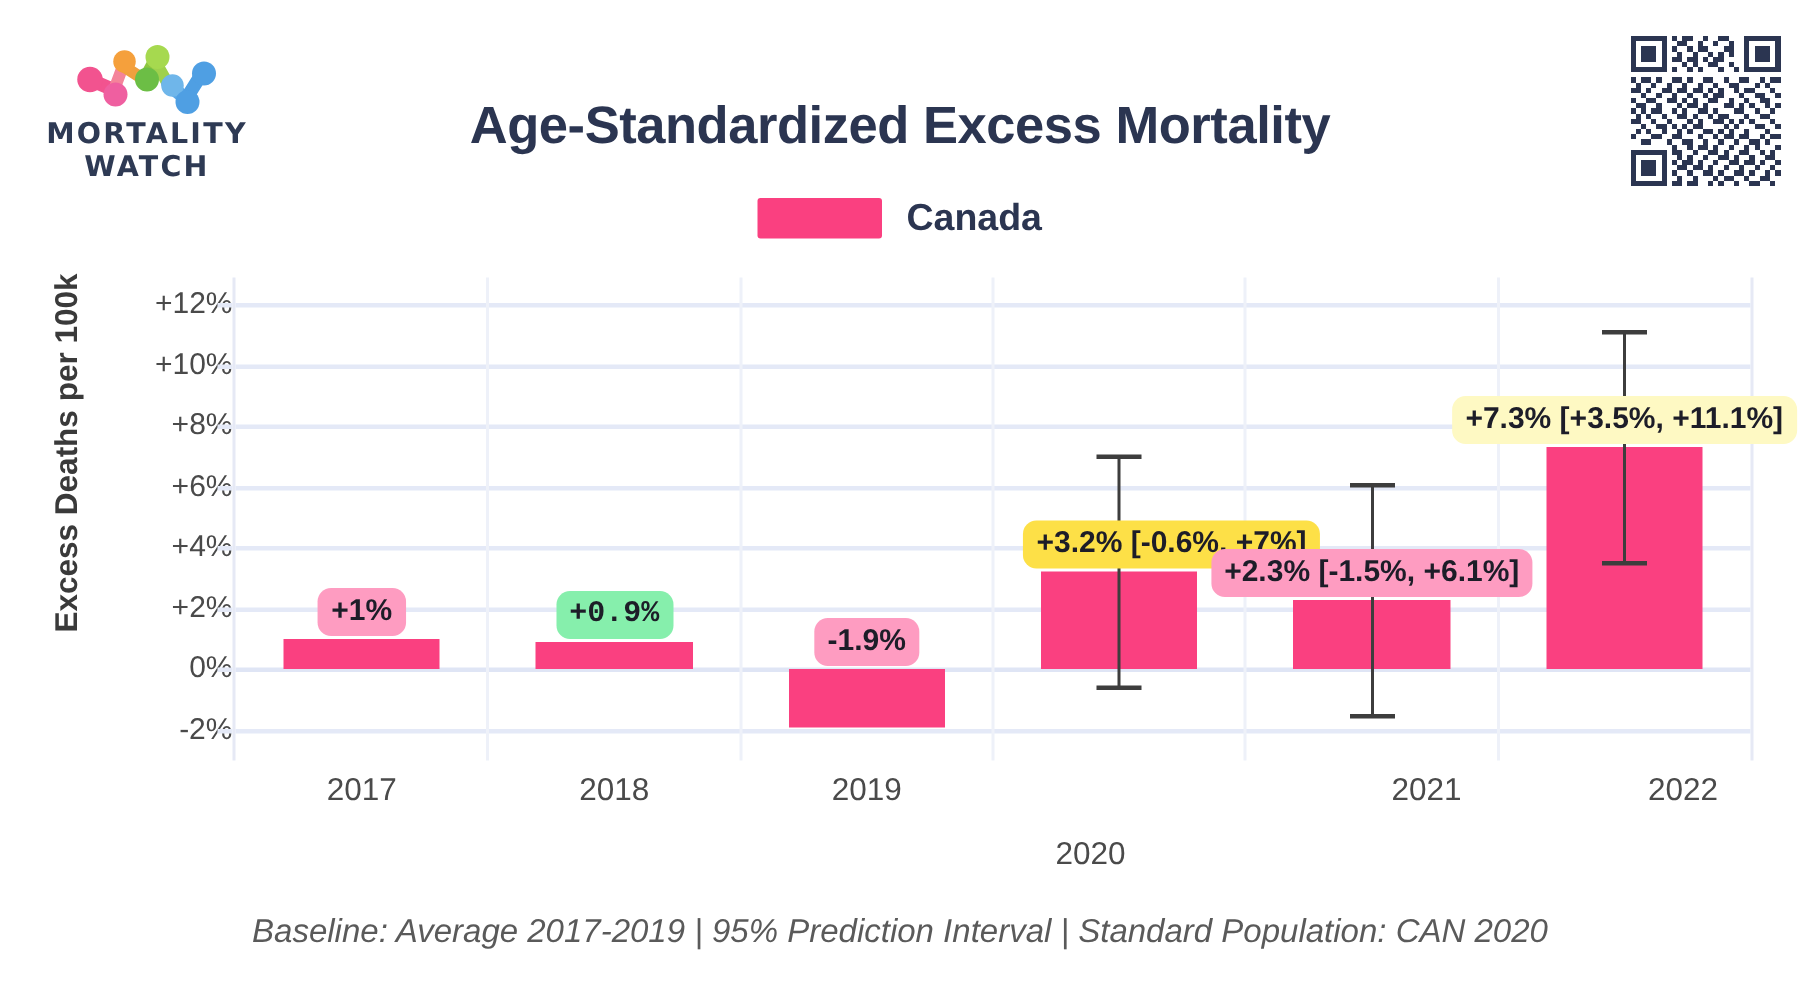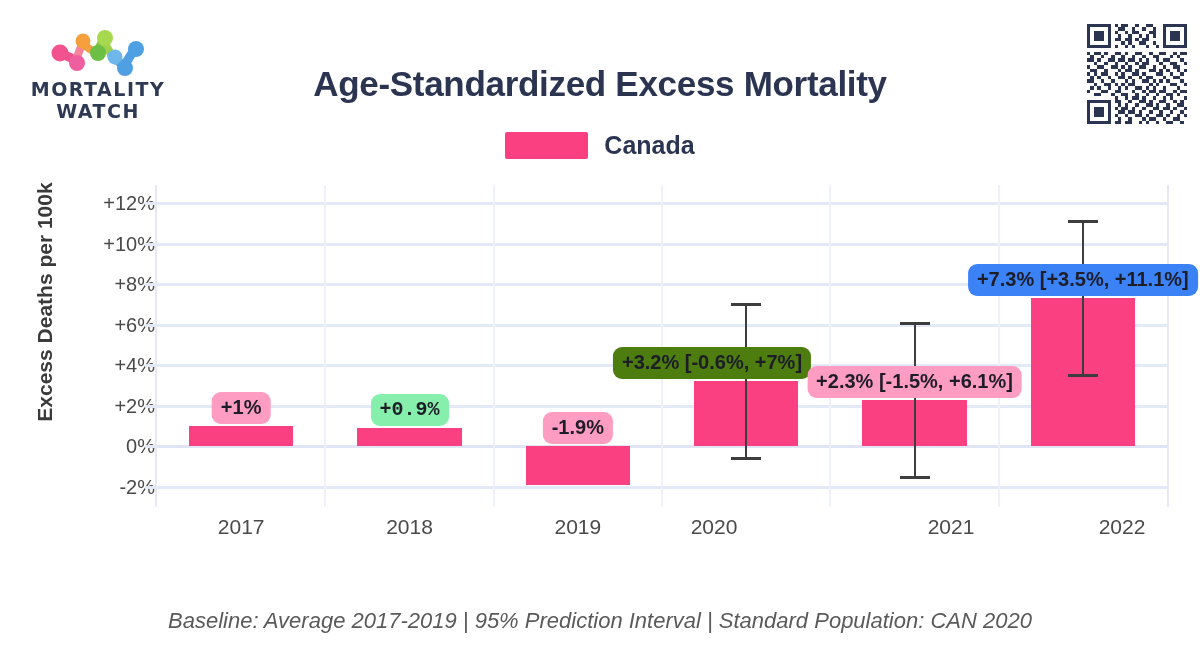--- a/index.html
+++ b/index.html
@@ -521,31 +521,31 @@
       <div class="bar" style="left: 200.317px; top: 243.019px; width: 104.367px; height: 18.2264px; background: rgb(250, 64, 128);"></div>
       <div class="datalabel" style="background: #86efac; top: 209.019px; left: 252.5px; font-family: Liberation Mono, monospace;">+0.9%</div>
       <div class="xtick" style="left: 252.5px;">2018</div>
       <div class="bar" style="left: 368.65px; top: 261.245px; width: 104.367px; height: 38.478px; background: rgb(250, 64, 128);"></div>
       <div class="datalabel" style="background: rgb(254, 156, 193); top: 227.245px; left: 420.833px;">-1.9%</div>
       <div class="xtick" style="left: 420.833px;">2019</div>
       <div class="bar" style="left: 536.983px; top: 196.44px; width: 104.367px; height: 64.805px; background: rgb(250, 64, 128);"></div>
       <div class="errbar-line" style="left: 588.167px; top: 119.484px; height: 153.912px;"></div>
       <div class="errbar-cap" style="left: 574.167px; top: 118.484px;"></div>
       <div class="errbar-cap" style="left: 574.167px; top: 272.396px;"></div>
-      <div class="datalabel" style="background: #4d7c0f; top: 162.44px; left: 555px;">+3.2% [-0.6%, +7%]</div>
-      <div class="xtick" style="left: 557px;">2020</div>
+      <div class="datalabel" style="background: #fde047; top: 162.44px; left: 624px;">+3.2% [-0.6%, +7%]</div>
+      <div class="xtick" style="left: 570px; margin-top: 43px;">2020</div>
       <div class="bar" style="left: 705.317px; top: 214.667px; width: 104.367px; height: 46.5786px; background: rgb(250, 64, 128);"></div>
       <div class="errbar-line" style="left: 756.5px; top: 137.711px; height: 153.912px;"></div>
       <div class="errbar-cap" style="left: 742.5px; top: 136.711px;"></div>
       <div class="errbar-cap" style="left: 742.5px; top: 290.623px;"></div>
       <div class="datalabel" style="background: rgb(254, 156, 193); top: 180.667px; left: 757.5px;">+2.3% [-1.5%, +6.1%]</div>
       <div class="xtick" style="left: 794px;">2021</div>
       <div class="bar" style="left: 873.65px; top: 113.409px; width: 104.367px; height: 147.836px; background: rgb(250, 64, 128);"></div>
       <div class="errbar-line" style="left: 924.833px; top: 36.4528px; height: 153.912px;"></div>
       <div class="errbar-cap" style="left: 910.833px; top: 35.4528px;"></div>
       <div class="errbar-cap" style="left: 910.833px; top: 189.365px;"></div>
-      <div class="datalabel" style="background: #3b82f6; top: 79.4088px; left: 925.833px;">+7.3% [+3.5%, +11.1%]</div>
+      <div class="datalabel" style="background: #fef9c3; top: 79.4088px; left: 925.833px;">+7.3% [+3.5%, +11.1%]</div>
       <div class="xtick" style="left: 965px;">2022</div>
     </div>
 
 </div>
 
 <div id="caption">Baseline: Average 2017-2019 | 95% Prediction Interval | Standard Population: CAN 2020</div>
 
 </body></html>

